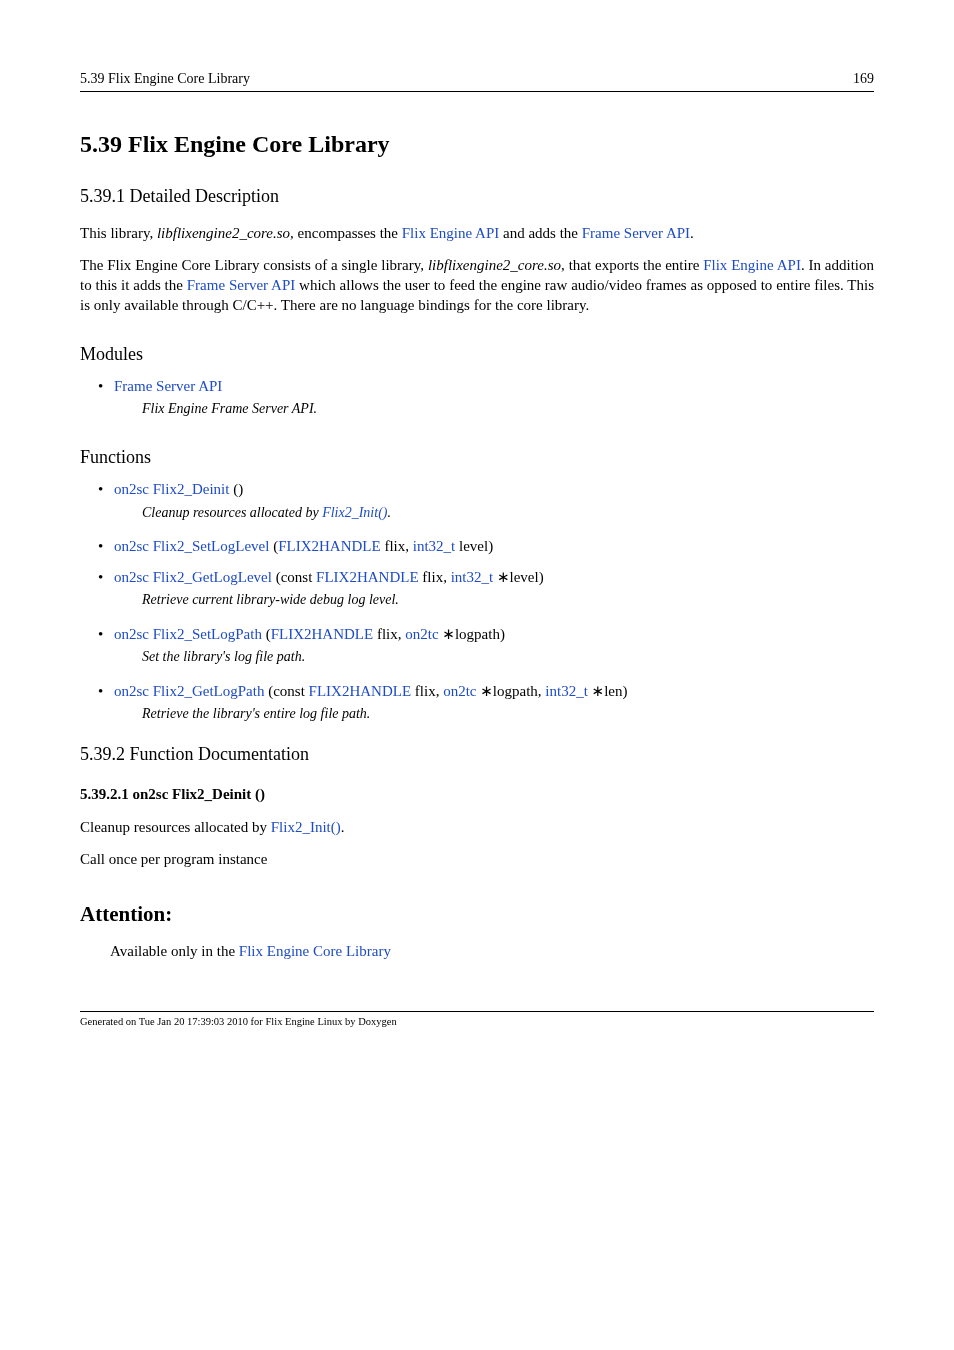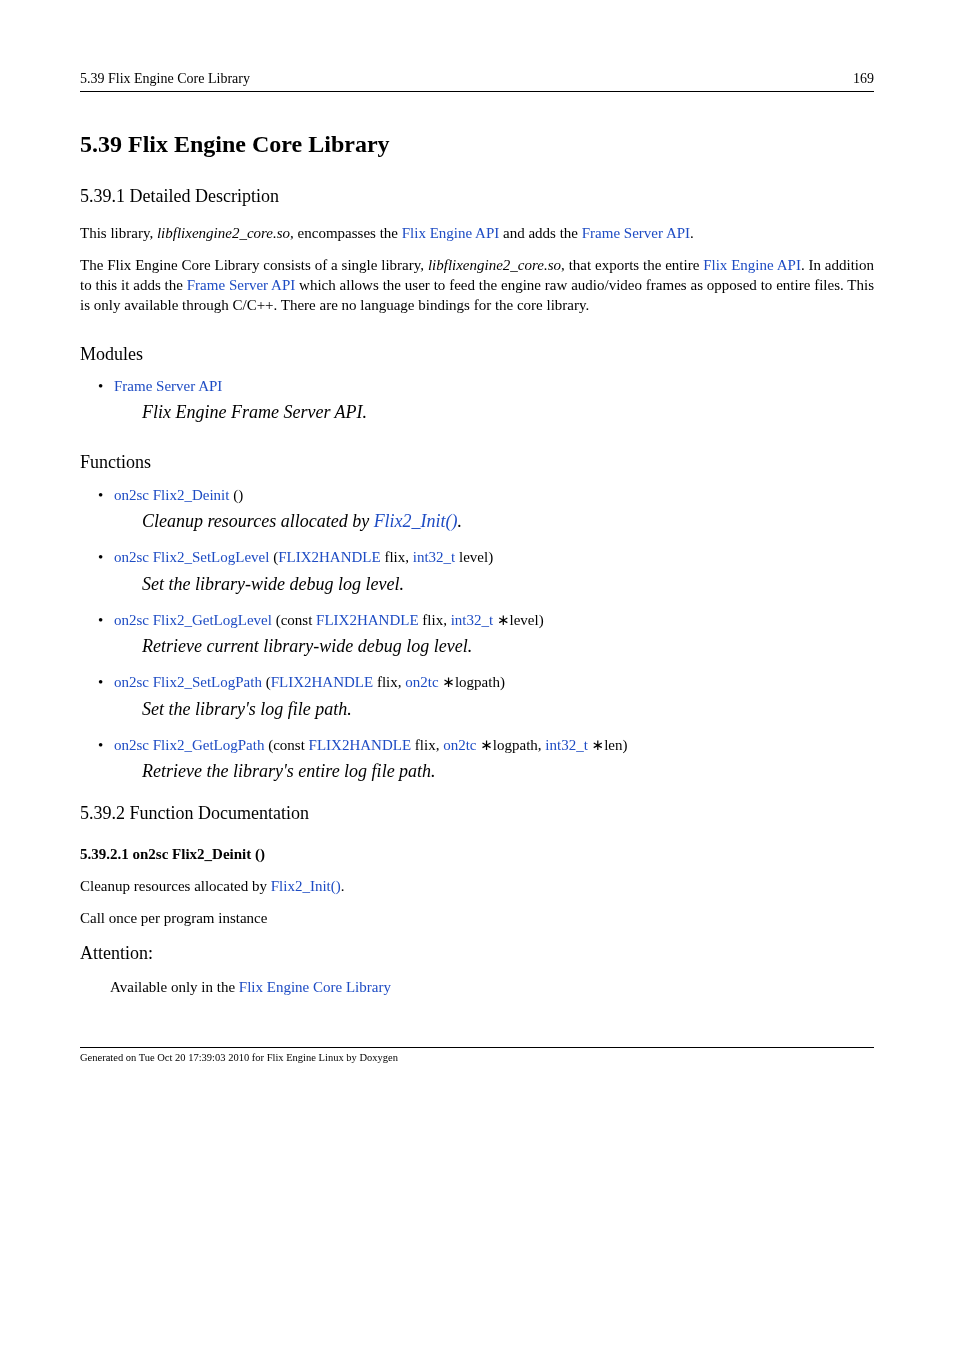--- a/index.html
+++ b/index.html
@@ -56,31 +56,31 @@
   ul.bullet-list > li::before {
     content: "•";
     position: absolute;
     left: -16px;
     top: 0;
   }
   .item-desc {
     font-style: italic;
     display: block;
     margin: 4px 0 14px 28px;
-    font-size: 18px;
+    font-size: 14px;
   }
   .func-doc-heading {
     font-size: 15px;
     font-weight: bold;
     margin: 18px 0 12px 0;
   }
   .label {
-    font-weight: normal;
-    margin: 12px 0 4px 0;
-    font-size: 18px;
+    font-weight: bold;
+    margin: 31px 0 4px 0;
+    font-size: 21px;
   }
   .indent {
     margin-left: 30px;
   }
   .footer {
     border-top: 0.5px solid #000;
     margin-top: 50px;
     padding-top: 3px;
     font-size: 10.5px;
   }
@@ -107,33 +107,33 @@
 </p>
 
 <h3 class="group-heading">Modules</h3>
 <ul class="bullet-list" id="modules-list">
     <li><a class="link">Frame Server API</a><span class="item-desc">Flix Engine Frame Server API.</span></li>
   </ul>
 
 <h3 class="group-heading">Functions</h3>
 <ul class="bullet-list" id="functions-list">
     <li><a class="link">on2sc</a> <a class="link">Flix2_Deinit</a> ()<span class="item-desc">Cleanup resources allocated by <a class="link">Flix2_Init()</a>.</span></li>
-    <li><a class="link">on2sc</a> <a class="link">Flix2_SetLogLevel</a> (<a class="link">FLIX2HANDLE</a> flix, <a class="link">int32_t</a> level)<span class="item-desc">Set the library-wide debug log level.</span></li>
+    <li><a class="link">on2sc</a> <a class="link">Flix2_SetLogLevel</a> (<a class="link">FLIX2HANDLE</a> flix, <a class="link">int32_t</a> level)</li>
     <li><a class="link">on2sc</a> <a class="link">Flix2_GetLogLevel</a> (const <a class="link">FLIX2HANDLE</a> flix, <a class="link">int32_t</a> ∗level)<span class="item-desc">Retrieve current library-wide debug log level.</span></li>
     <li><a class="link">on2sc</a> <a class="link">Flix2_SetLogPath</a> (<a class="link">FLIX2HANDLE</a> flix, <a class="link">on2tc</a> ∗logpath)<span class="item-desc">Set the library's log file path.</span></li>
     <li><a class="link">on2sc</a> <a class="link">Flix2_GetLogPath</a> (const <a class="link">FLIX2HANDLE</a> flix, <a class="link">on2tc</a> ∗logpath, <a class="link">int32_t</a> ∗len)<span class="item-desc">Retrieve the library's entire log file path.</span></li>
   </ul>
 
 <h3 class="subsection" style="">5.39.2   Function Documentation</h3>
 
 <div class="func-doc-heading">5.39.2.1   on2sc Flix2_Deinit ()</div>
 
 <p>
   <span>Cleanup resources allocated by </span><a class="link">Flix2_Init()</a><span>.</span>
 </p>
 <p>Call once per program instance</p>
 
 <div class="label">Attention:</div>
 <p class="indent">
   <span>Available only in the </span><a class="link">Flix Engine Core Library</a>
 </p>
 
-<div class="footer">Generated on Tue Oct 20 17:39:03 2010 for Flix Engine Linux by Doxygen</div>
+<div class="footer">Generated on Tue Jan 20 17:39:03 2010 for Flix Engine Linux by Doxygen</div>
 
 </body></html>

